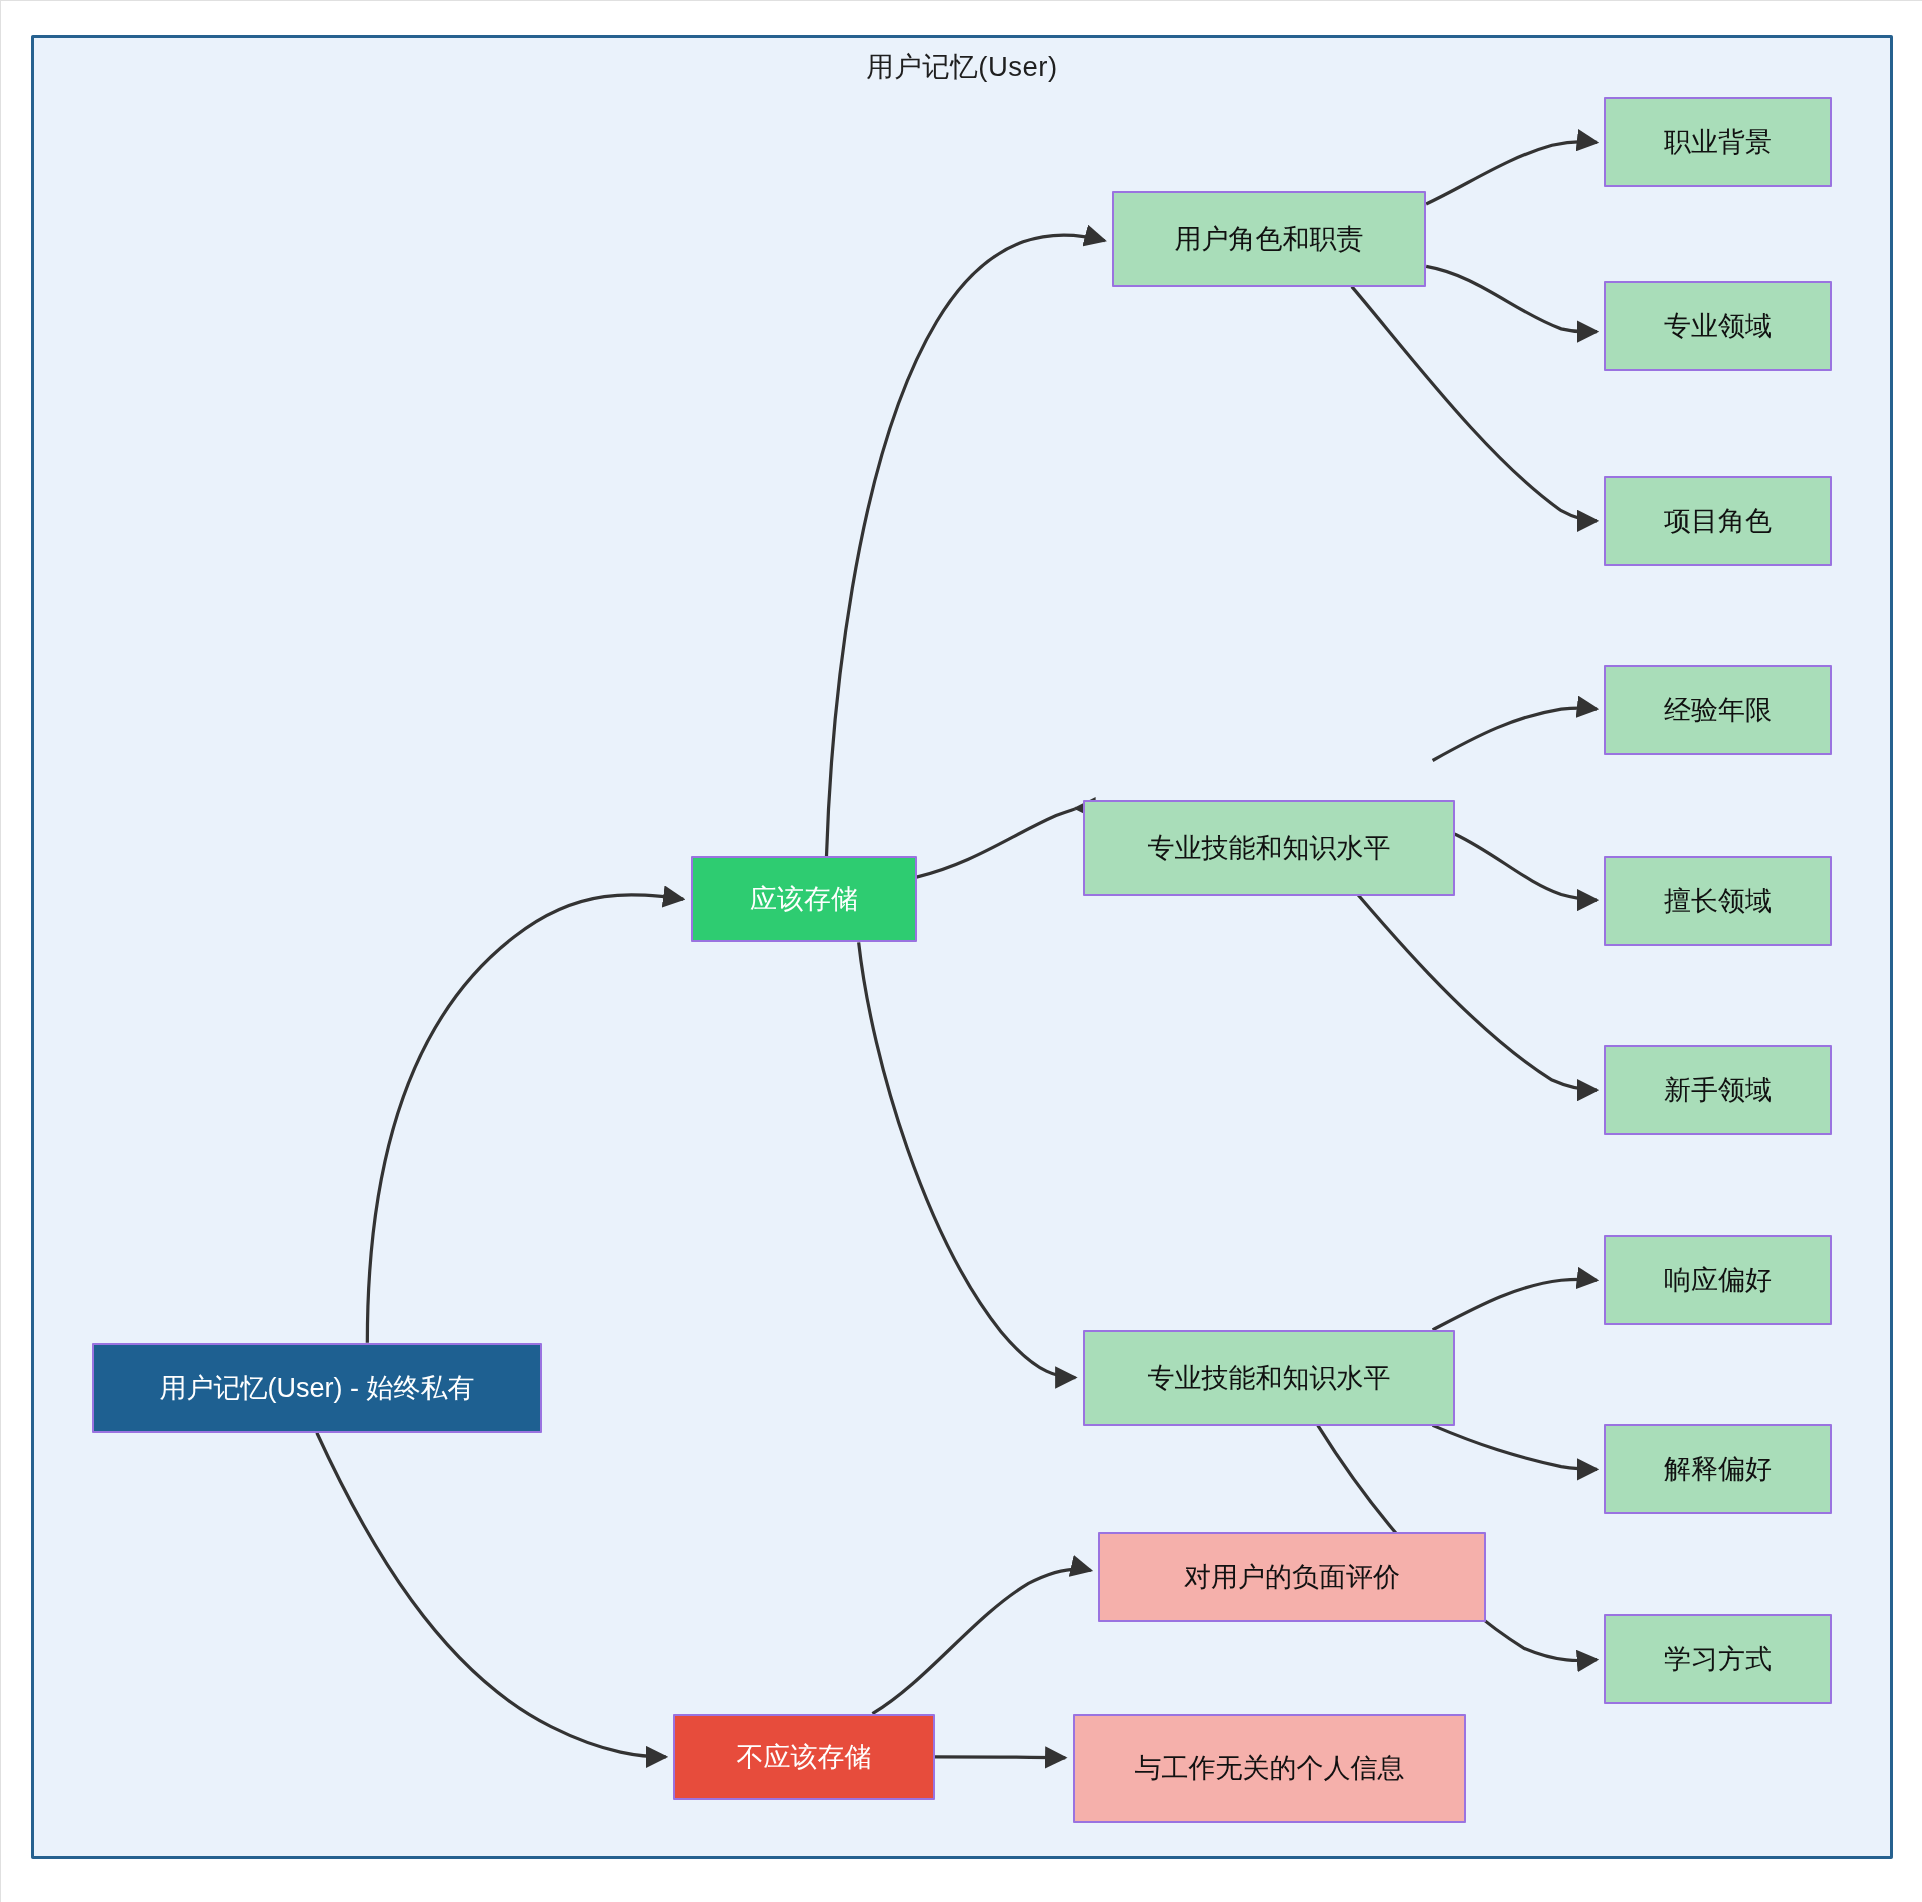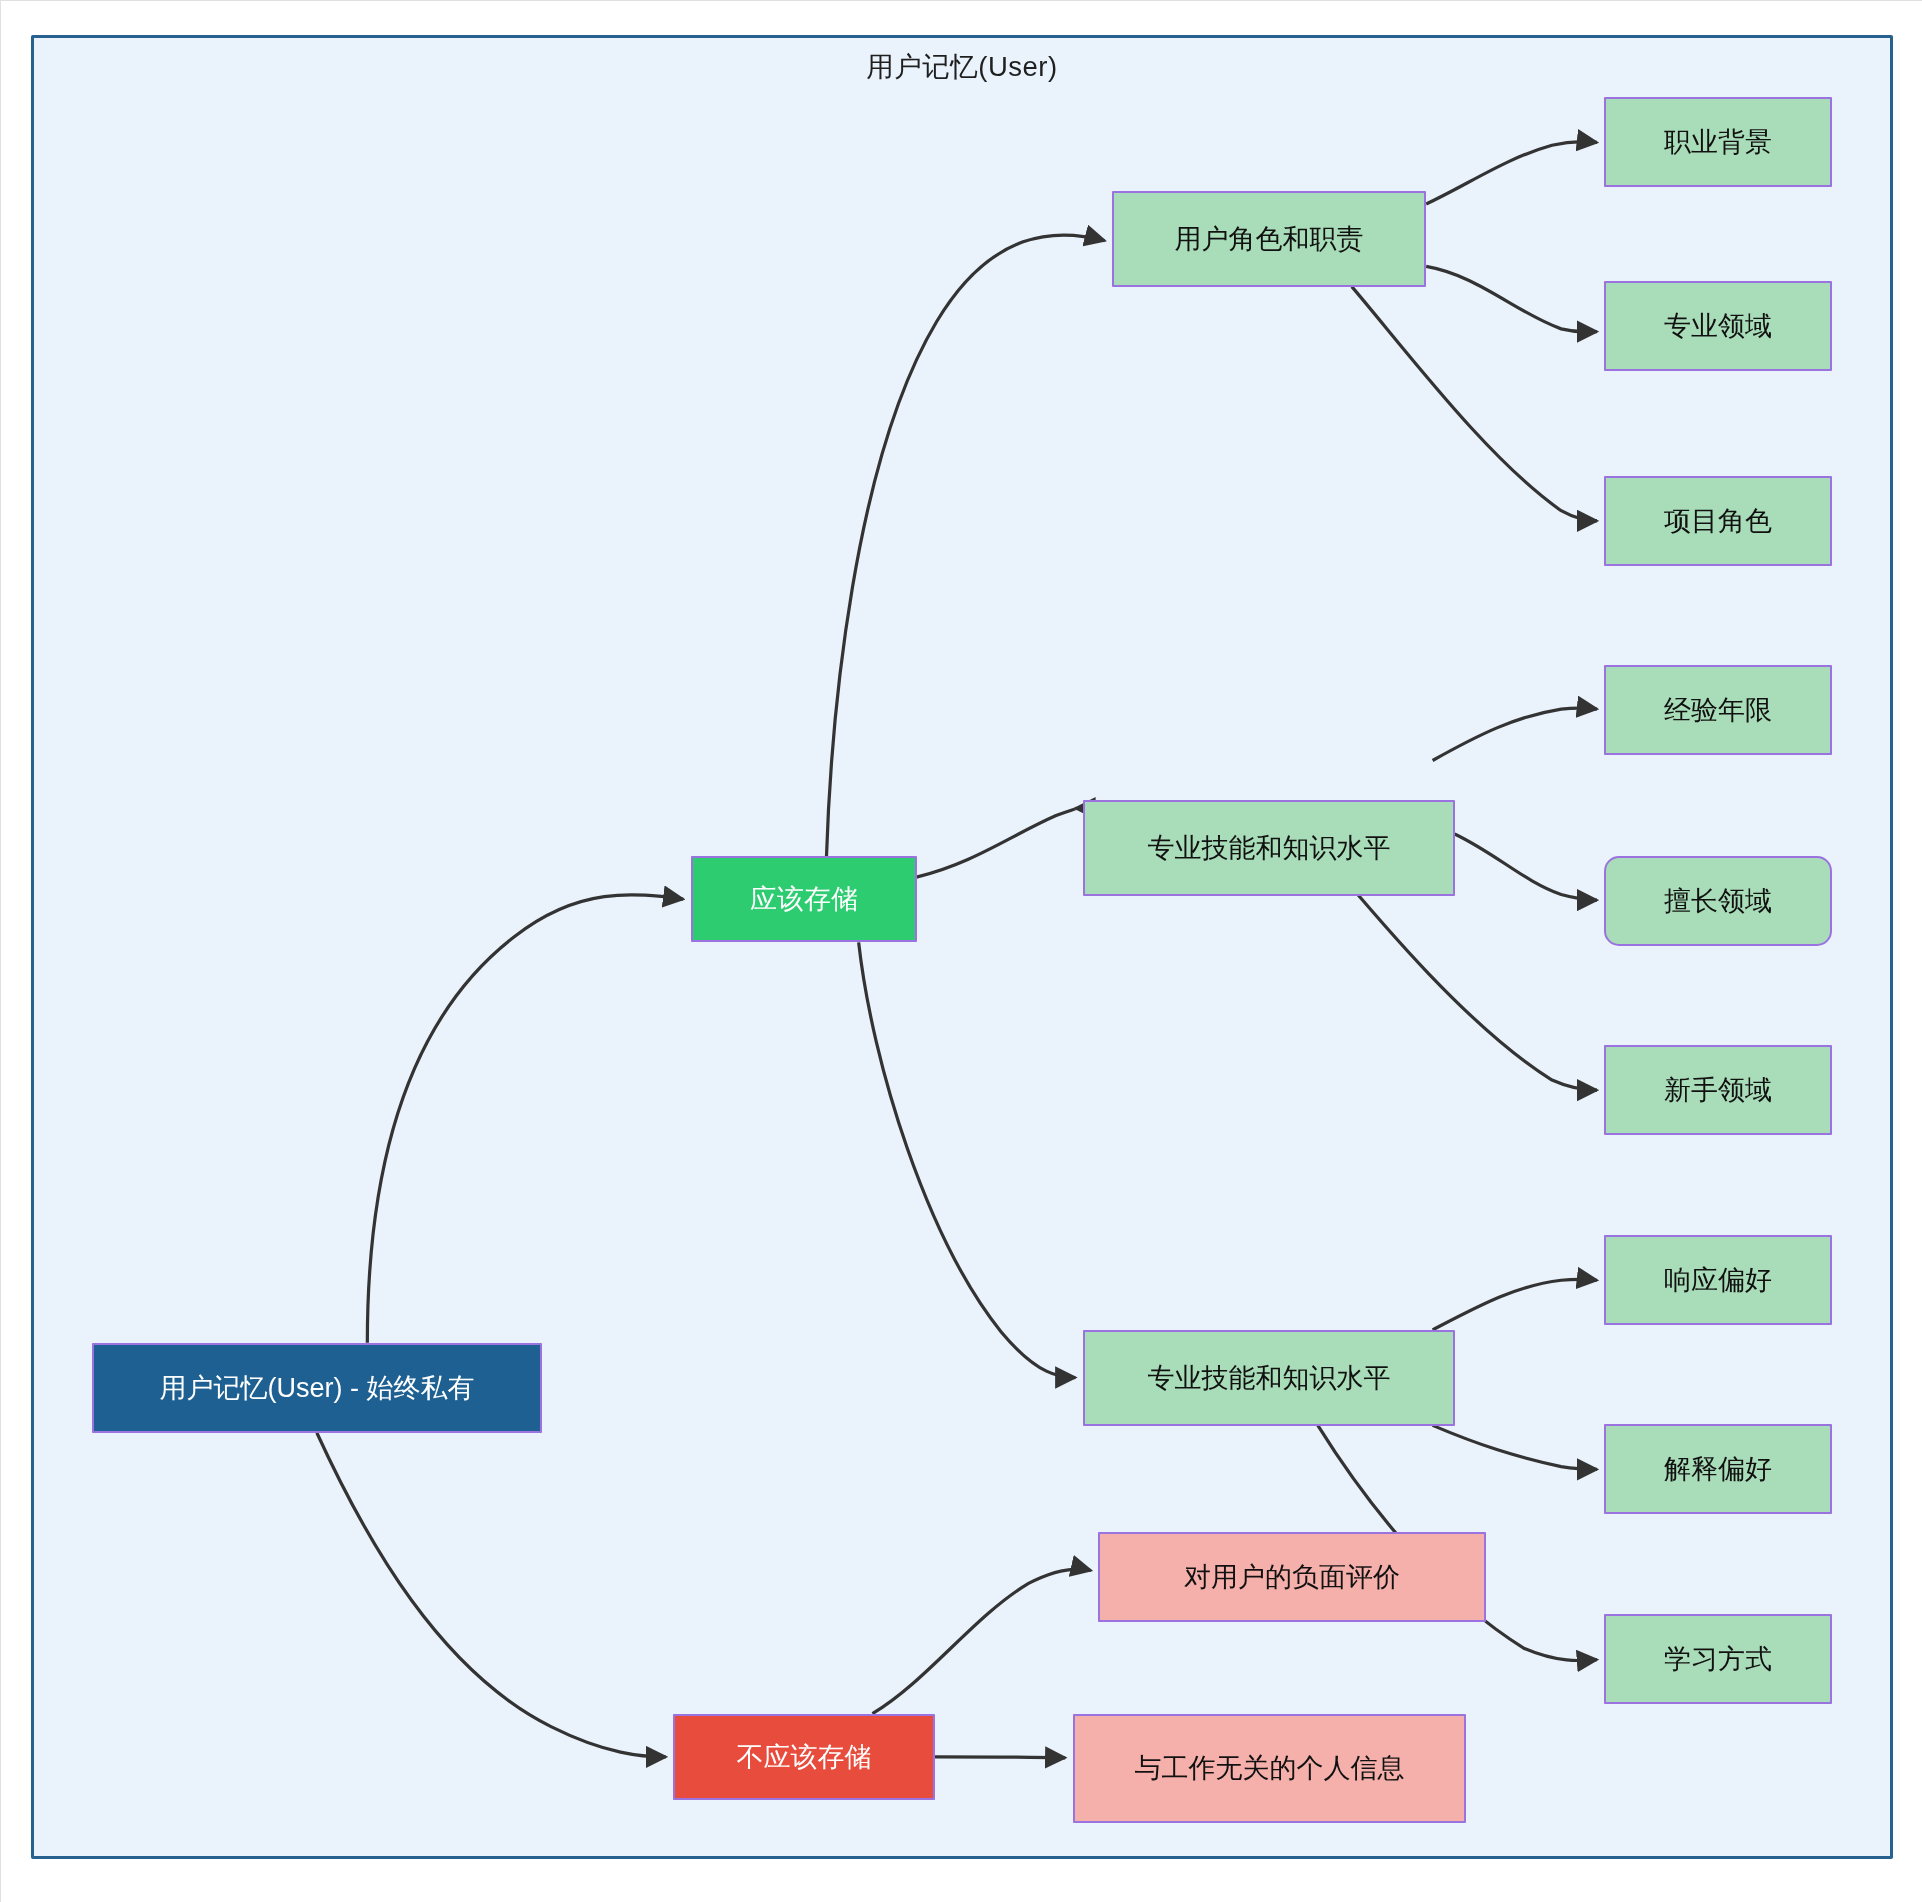--- a/index.html
+++ b/index.html
@@ -176,21 +176,21 @@
   </div>
 
   <div class="node leafgreen" style="left:1604px; top:476px; width:228px; height:90px;">
     <span>项目角色</span>
   </div>
 
   <div class="node leafgreen" style="left:1604px; top:665px; width:228px; height:90px;">
     <span>经验年限</span>
   </div>
 
-  <div class="node leafgreen" style="left:1604px; top:856px; width:228px; height:90px;border-radius:15px;">
+  <div class="node leafgreen" style="left:1604px; top:856px; width:228px; height:90px;">
     <span>擅长领域</span>
   </div>
 
   <div class="node leafgreen" style="left:1604px; top:1045px; width:228px; height:90px;">
     <span>新手领域</span>
   </div>
 
   <div class="node leafgreen" style="left:1604px; top:1235px; width:228px; height:90px;">
     <span>响应偏好</span>
   </div>

